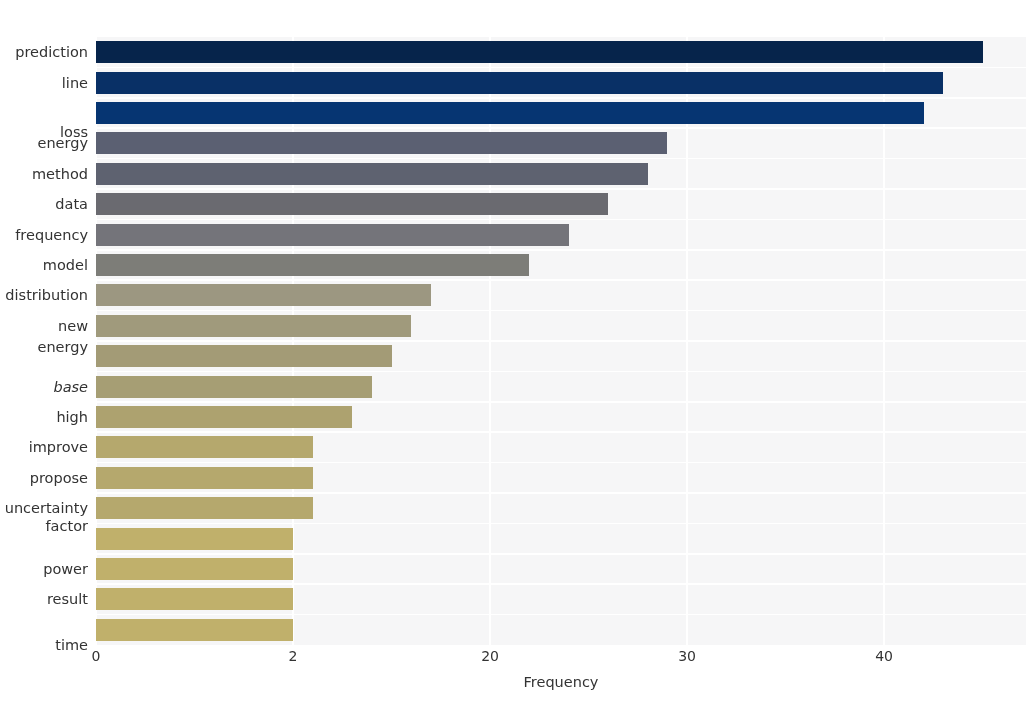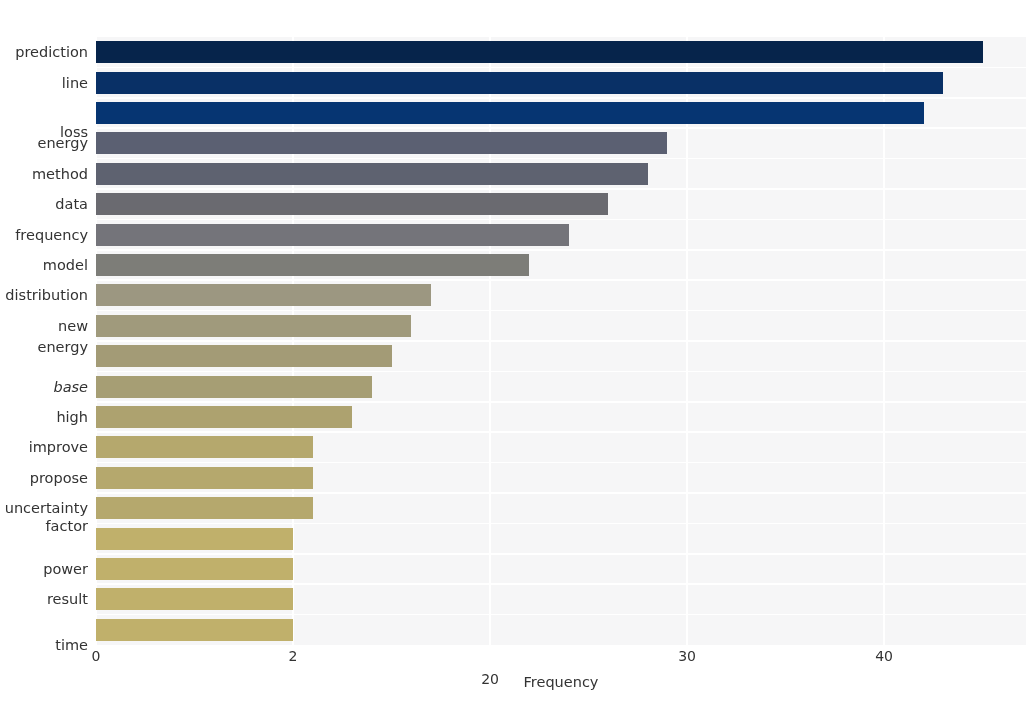--- a/index.html
+++ b/index.html
@@ -187,20 +187,20 @@
       <div class="ylabel" style="top: 460.2px; padding-left: 12px;">uncertainty</div>
       <div class="ylabel" style="top: 478px;">factor</div>
       <div class="ylabel" style="top: 521px;">power</div>
       <div class="ylabel" style="top: 551.4px;">result</div>
       <div class="ylabel" style="top: 597px;">time</div>
     </div>
 
   <div id="xticks">
       <div class="xtick" style="left: 96px;">0</div>
       <div class="xtick" style="left: 293.034px;">2</div>
-      <div class="xtick" style="left: 490.068px; margin-top: 23px;">20</div>
+      <div class="xtick" style="left: 490.068px;">20</div>
       <div class="xtick" style="left: 687.102px;">30</div>
       <div class="xtick" style="left: 884.136px;">40</div>
     </div>
 
   <div id="xaxis-label">Frequency</div>
 
 </div>
 
 </body></html>

